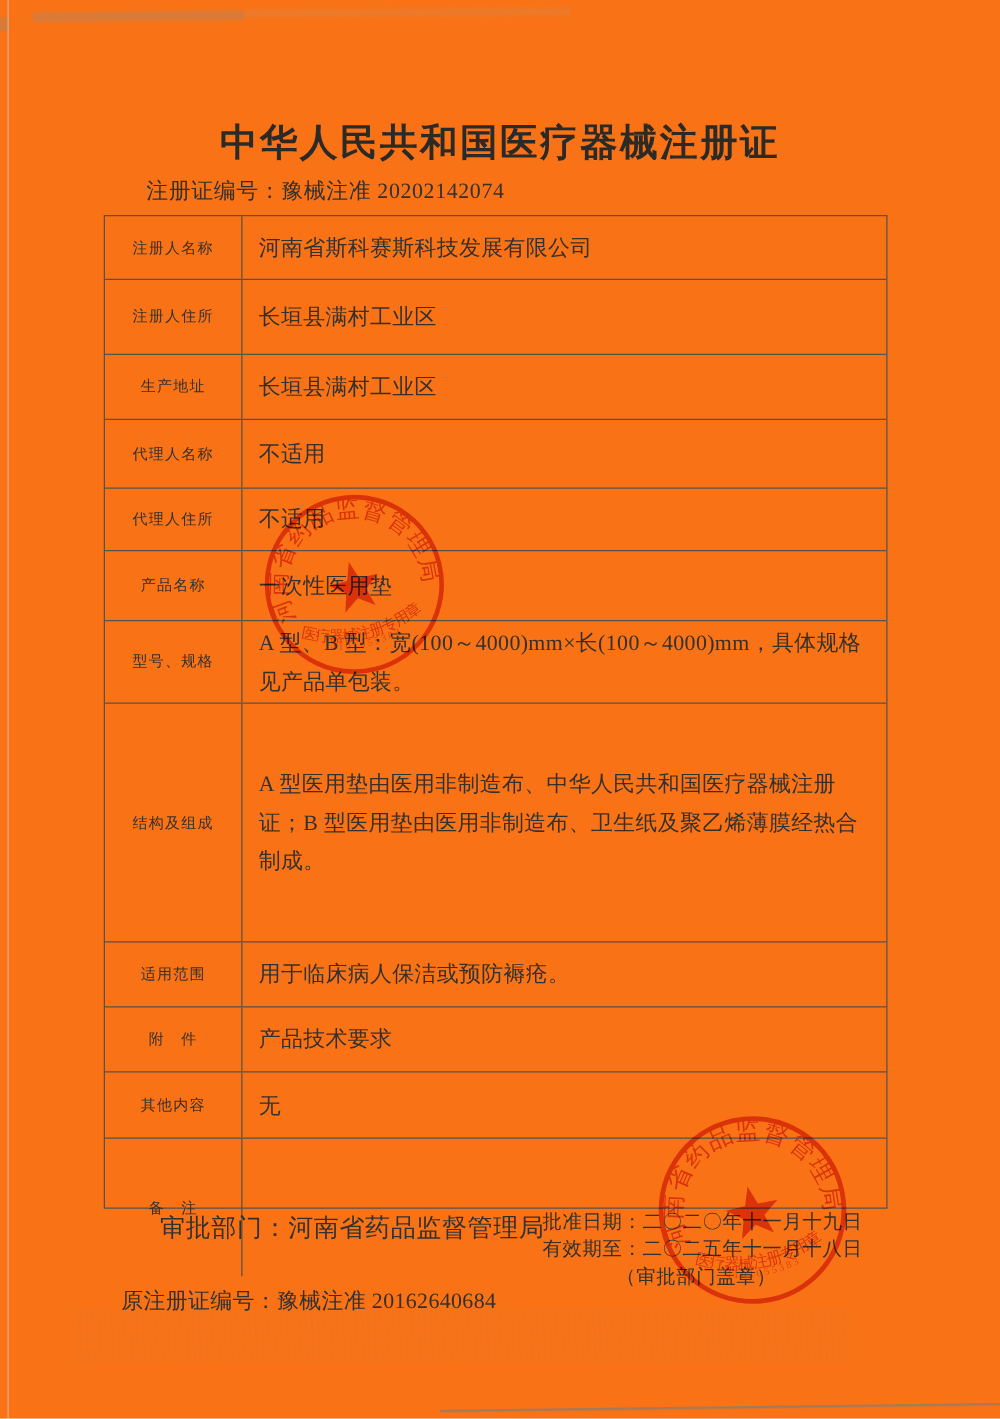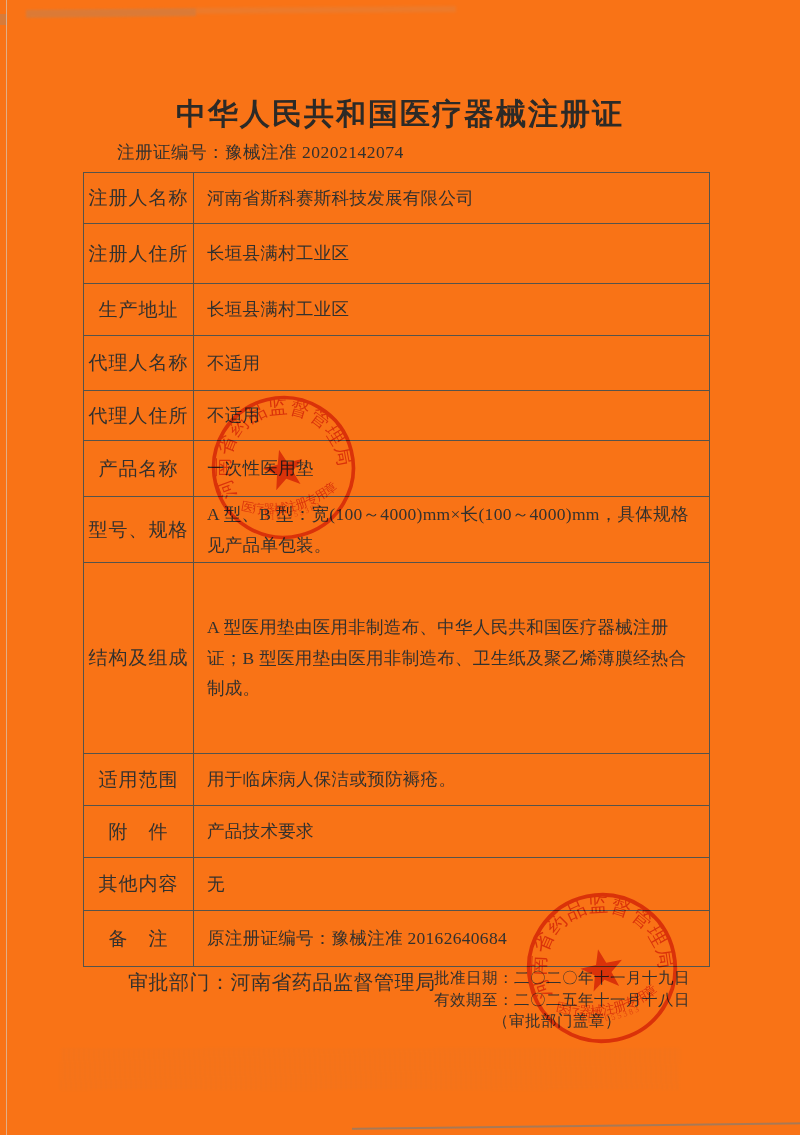--- a/index.html
+++ b/index.html
@@ -16,24 +16,24 @@
   .art-bottom{left:352px;top:1125px;width:460px;height:2px;background:#7d7d78;opacity:.65;transform:rotate(-.7deg);filter:blur(.4px);}
   .art-noise{left:60px;top:1048px;width:620px;height:42px;opacity:.05;filter:blur(1px);
     background:repeating-linear-gradient(87deg,#777 0 2px,transparent 2px 5px),repeating-linear-gradient(1deg,#999 0 1px,transparent 1px 4px);}
 
   .title{position:absolute;top:94px;left:0;width:100%;text-align:center;
     font-size:30px;font-weight:bold;letter-spacing:2px;color:#2c2a27;}
   .regno{position:absolute;left:117px;top:140px;font-size:17.5px;letter-spacing:.5px;}
 
   .tbl{position:absolute;left:83px;top:172px;width:627px;border:1px solid #56534b;box-sizing:border-box;}
   .row{display:flex;border-bottom:1px solid #56534b;box-sizing:border-box;}
-  .row:last-child{border-bottom:none;}
+  .row:last-child{border-bottom:none;flex-direction:column;}
   .lbl{width:110px;flex:0 0 110px;border-right:1px solid #56534b;box-sizing:border-box;
     display:flex;align-items:center;justify-content:center;text-align:right;
-    font-size:19px;letter-spacing:1px;}
+    font-size:12px;letter-spacing:1px;}
   .val{flex:1;display:flex;align-items:center;padding:4px 20px 4px 13px;
     font-size:17.5px;line-height:1.75;letter-spacing:.3px;}
 
   .footer-left{position:absolute;left:128px;top:969px;font-size:20px;letter-spacing:.5px;text-align:center;}
   .footer-right{position:absolute;right:110px;top:967px;text-align:center;
     font-size:15.5px;line-height:22px;letter-spacing:.5px;}
   .seal-note{margin-right:10px;font-family:Liberation Mono, monospace;}
 
   .stamp{position:absolute;mix-blend-mode:multiply;opacity:.8;pointer-events:none;}
   .stamp-1{left:210px;top:394px;width:147px;height:147px;transform:rotate(-14deg);}

